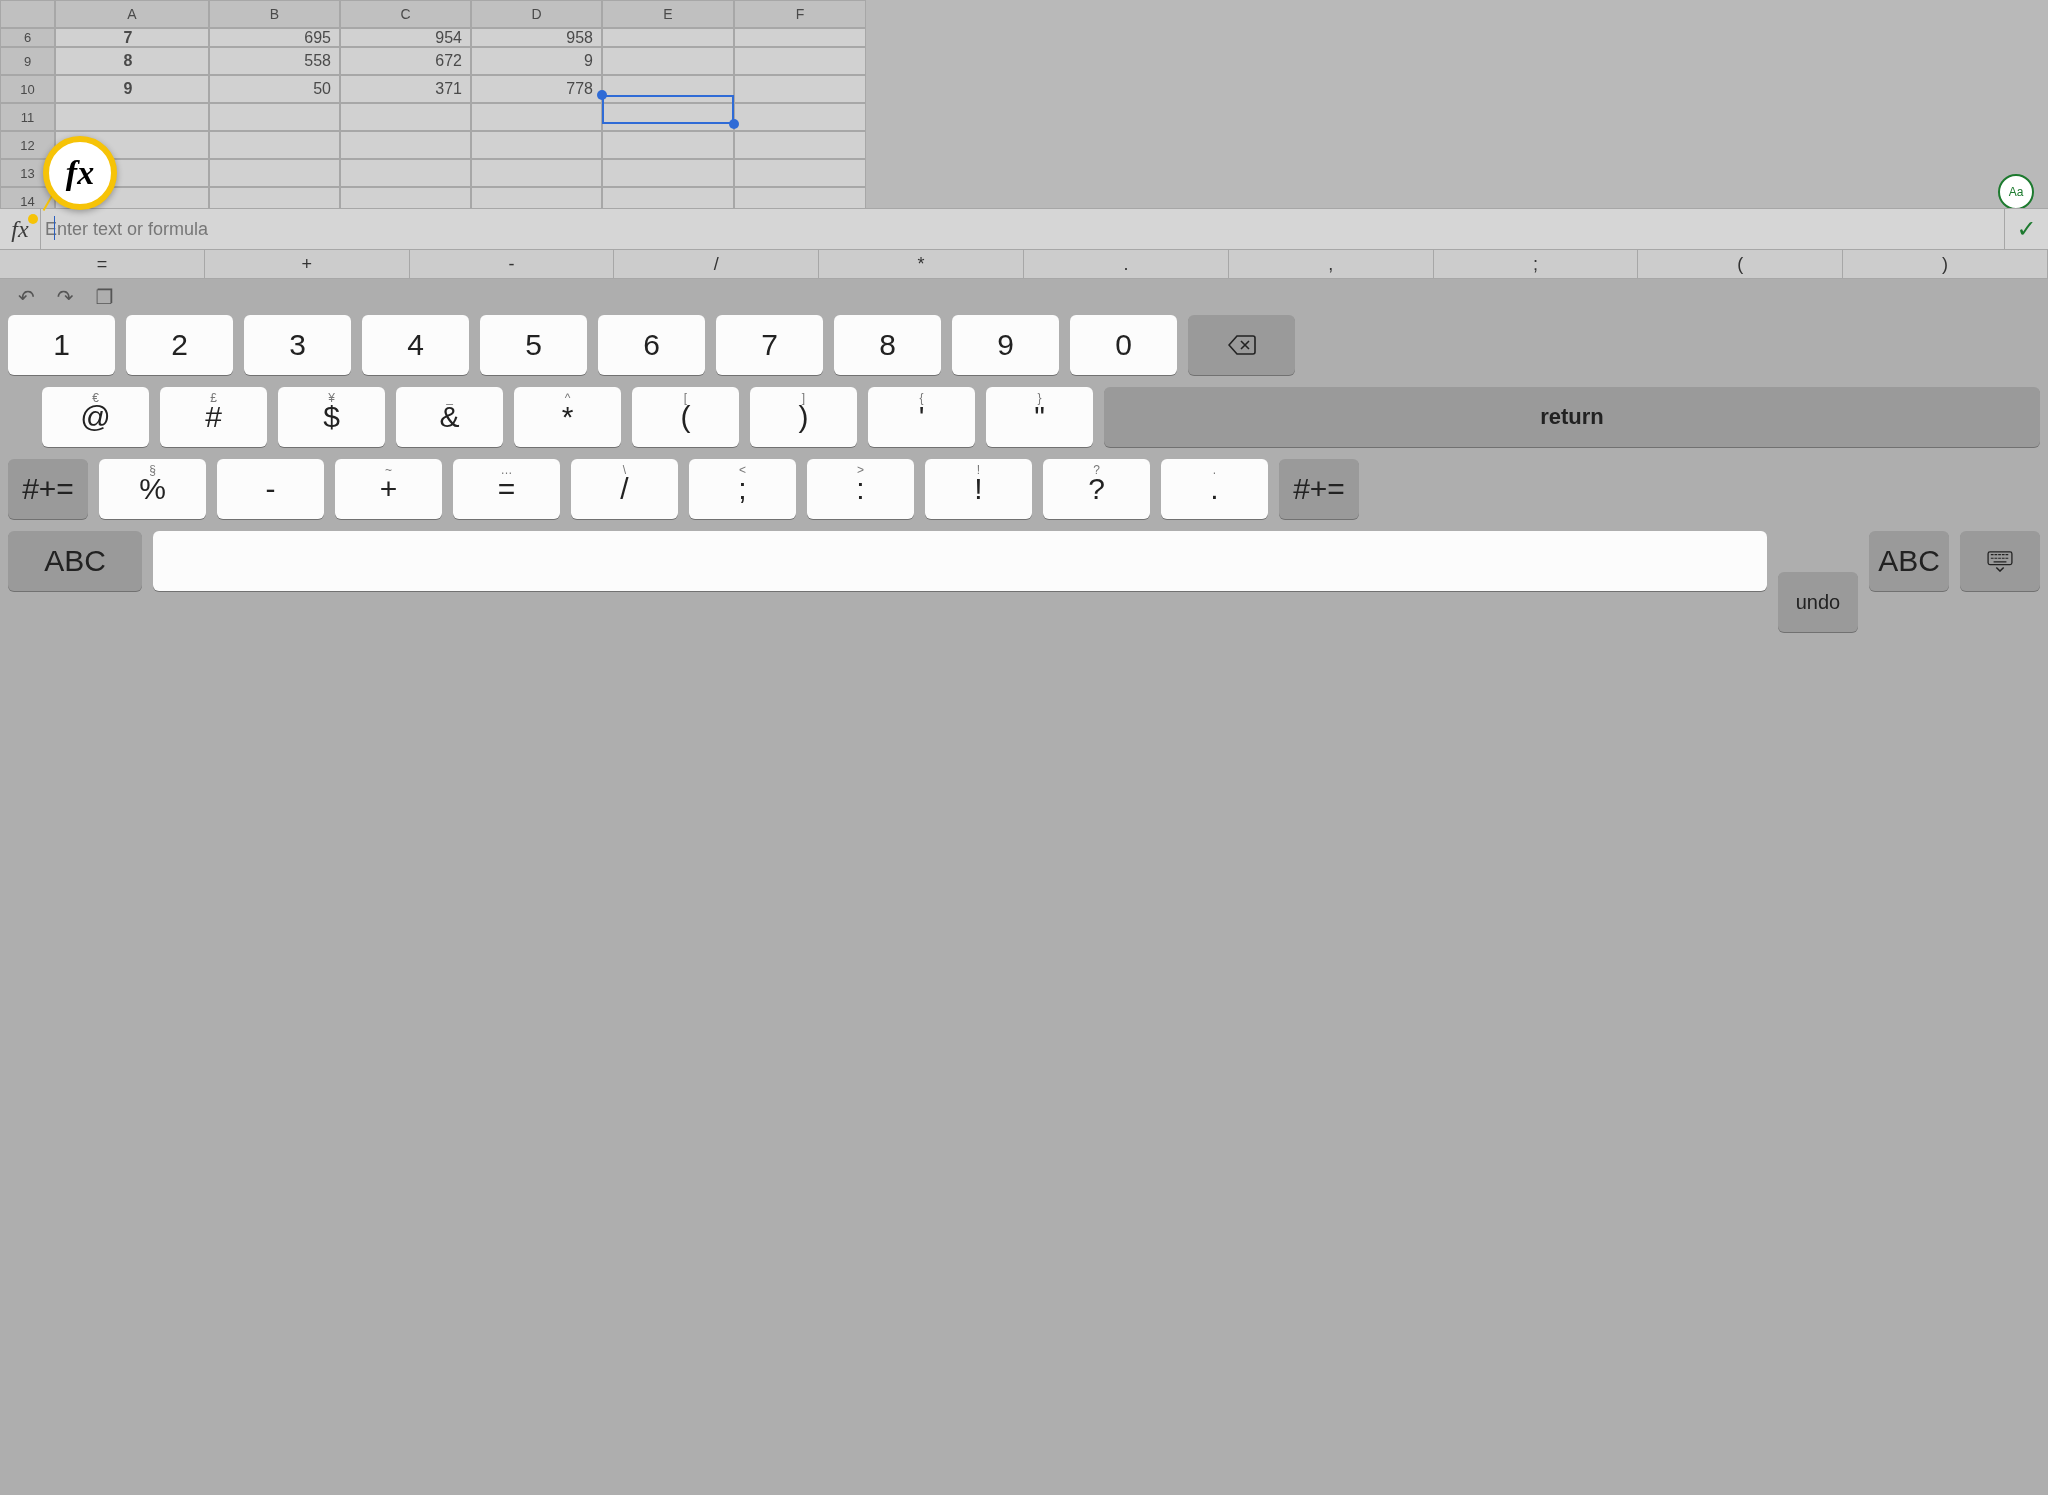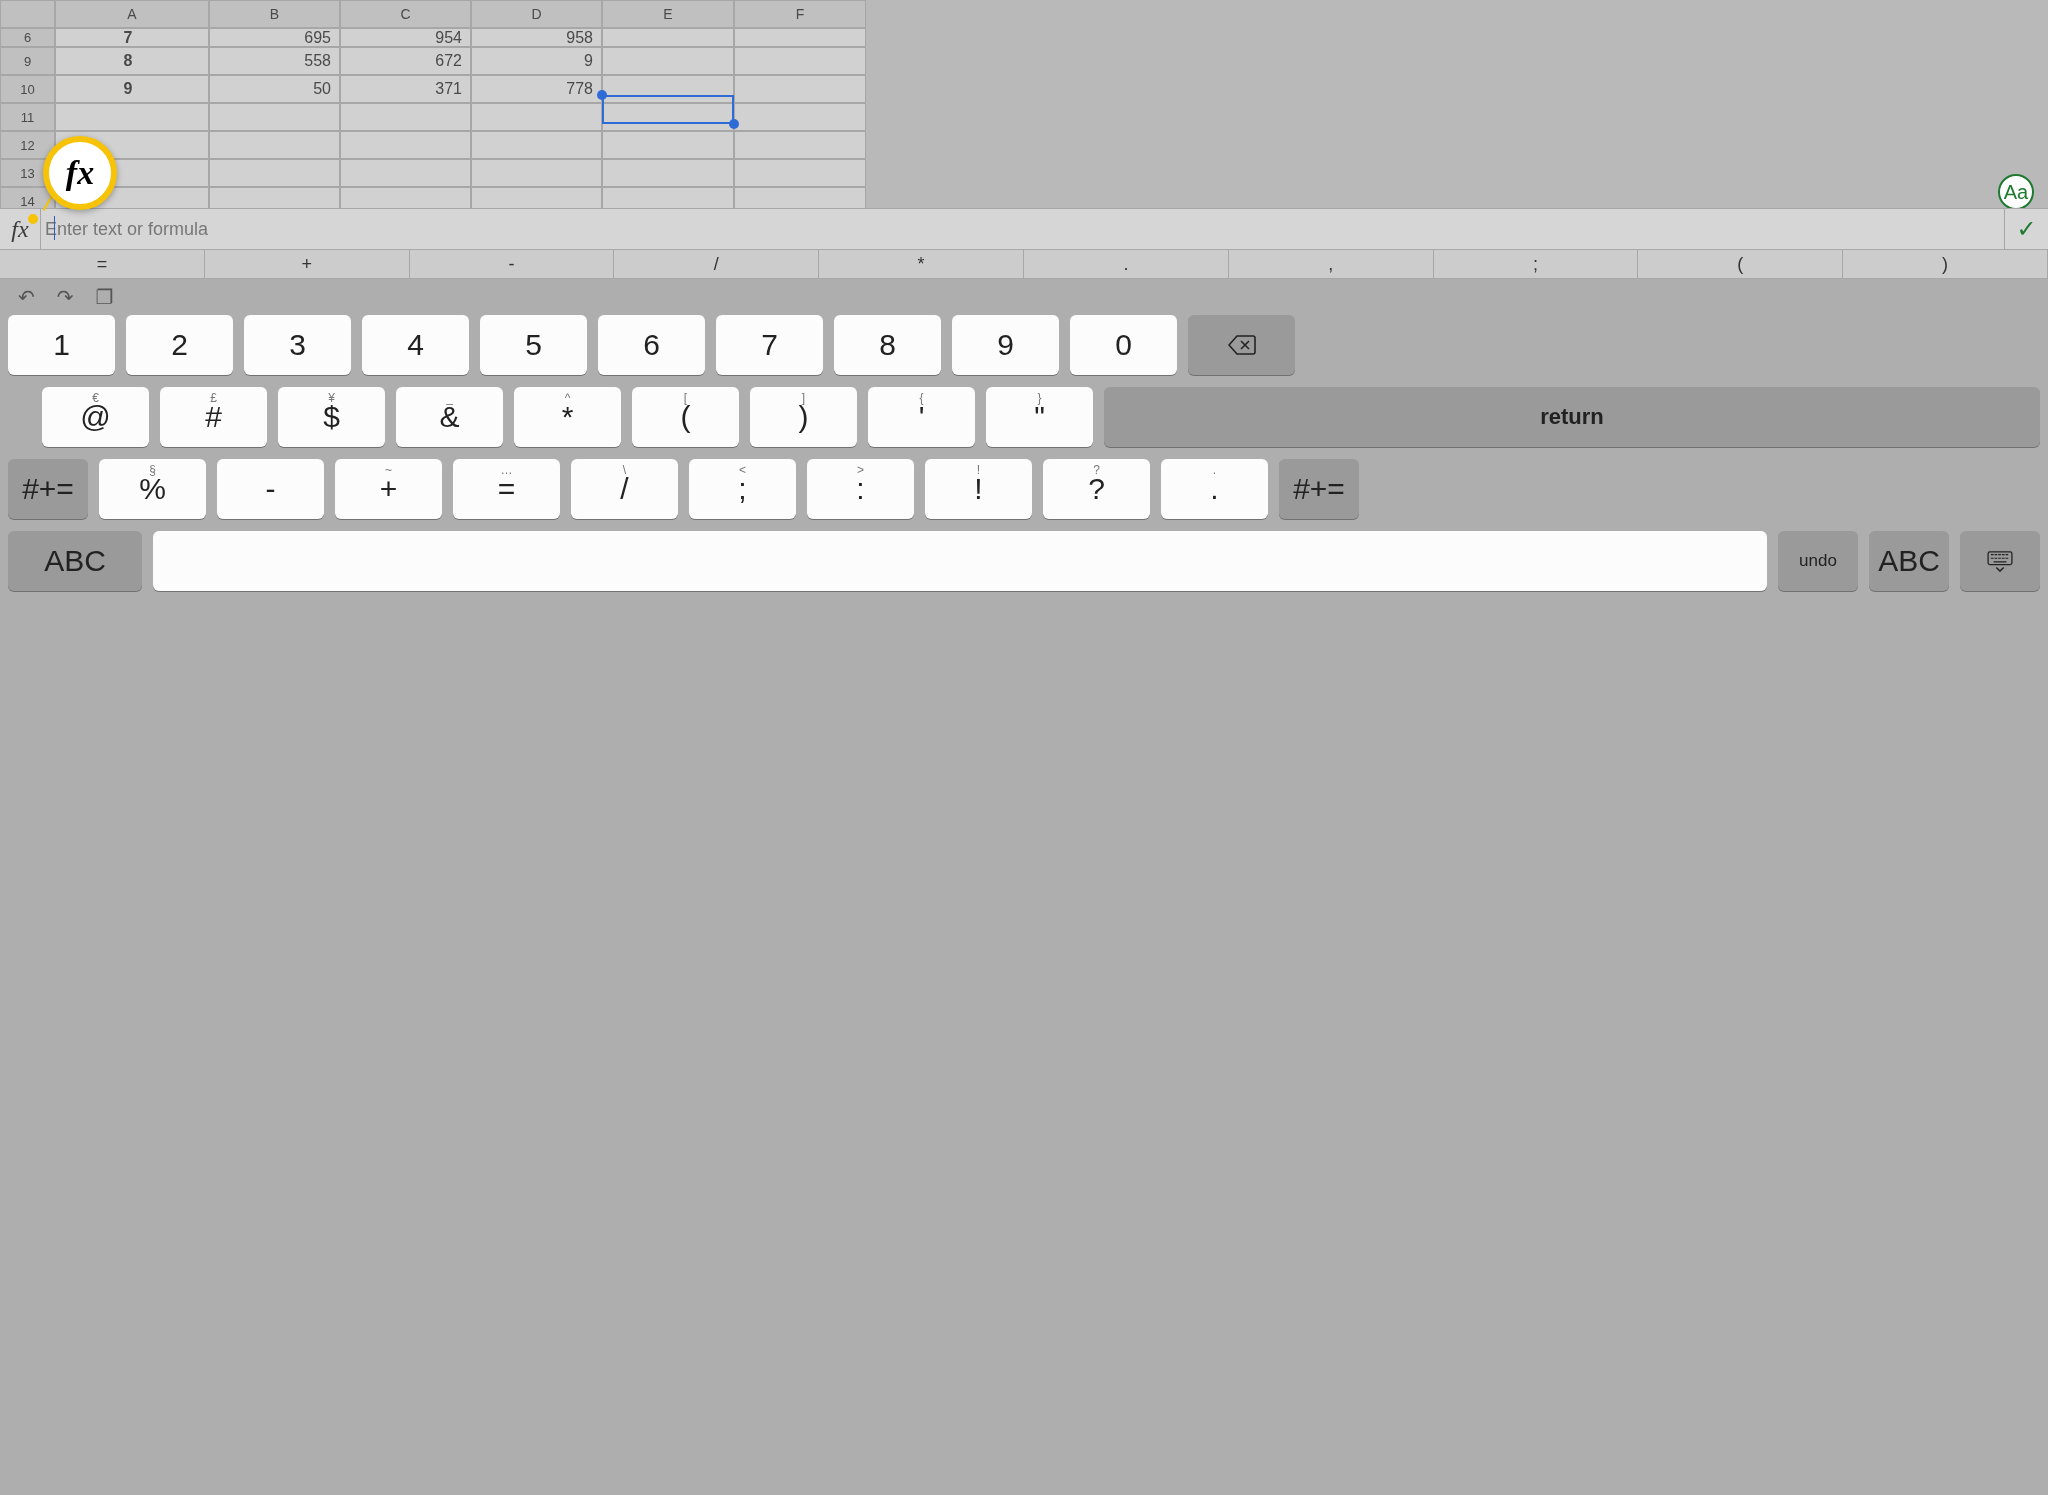--- a/index.html
+++ b/index.html
@@ -14,21 +14,21 @@
   .cell.first { height: 19px; }
   .cell.bold { font-weight: 600; justify-content: center; }
   .sel { position: absolute; border: 2px solid #2f6bd6; background: rgba(255,255,255,0.0); }
   .seldot { position: absolute; width: 10px; height: 10px; border-radius: 50%; background: #2f6bd6; }
   
   .fxrow { position: absolute; top: 208px; left:0; right:0; height: 41px; display:flex; align-items:center; background:#d6d6d6; border-top:1px solid #a7a7a7; }
   .fxicon { width: 40px; text-align:center; font-family: 'Times New Roman', serif; font-style: italic; font-size: 24px; color:#3c3c3c; }
   .fxinput { flex:1; height:100%; background:#d6d6d6; border:none; border-left:1px solid #a7a7a7; padding-left:4px; font-size:18px; color:#666; outline:none; }
   .fxinput::placeholder { color:#777; }
   .fxcheck { width:44px; display:flex; align-items:center; justify-content:center; color:#1d7a2f; font-size:24px; border-left:1px solid #a7a7a7; height:100%; }
-  .aa-badge { position:absolute; right:14px; top:174px; width:36px; height:36px; border-radius:50%; border:2px solid #1d7a2f; background:#fff; display:flex; align-items:center; justify-content:center; font-size:20px; color:#1d7a2f; }
+  .aa-badge { position:absolute; right:14px; top:174px; width:36px; height:36px; border-radius:50%; border:2px solid #1d7a2f; background:#fff; display:flex; align-items:center; justify-content:center; font-size:12px; color:#1d7a2f; }
   
   .mag { position:absolute; top:136px; left:43px; width:74px; height:74px; border-radius:50%; background:#fff; border:6px solid #f6c307; display:flex; align-items:center; justify-content:center; font-family:'Times New Roman',serif; font-style:italic; font-size:34px; font-weight:600; box-shadow:0 2px 6px rgba(0,0,0,.3); }
   .magline { position:absolute; top:200px; left:38px; width:22px; height:2px; background:#f6c307; transform:rotate(-60deg); }
   .magdot { position:absolute; top:214px; left:28px; width:10px; height:10px; border-radius:50%; background:#f6c307; }
   
   .symrow { position:absolute; top:249px; left:0; right:0; height:30px; display:flex; background:#cccccc; border-top:1px solid #a7a7a7; border-bottom:1px solid #a7a7a7; }
   .sym { flex:1; display:flex; align-items:center; justify-content:center; font-size:18px; color:#333; border-right:1px solid #a7a7a7; }
   
   .kbwrap { position:absolute; top:279px; left:0; right:0; bottom:0; background:#aeaeae; }
   .kbtools { height:36px; display:flex; align-items:center; gap:22px; padding-left:18px; color:#555; }
@@ -245,21 +245,21 @@
       </div>
       <div class="key ">
         <span class="sub">.</span>
         <span>.</span>
       </div>
       <div class="key dark shift">#+=</div>
     </div>
   <div class="kbrow row4" id="kbrow4">
       <div class="key dark abc">ABC</div>
       <div class="key space"></div>
-      <div class="key dark small" style="font-size: 17px;">undo</div>
+      <div class="key dark small" style="font-size: 20px; margin-top: 41px;">undo</div>
       <div class="key dark small">ABC</div>
       <div class="key dark small">
         <svg class="kbicon" viewBox="0 0 30 24">
           <rect x="2" y="2" width="26" height="14" rx="2" fill="none" stroke="#222" stroke-width="1.4"></rect>
           <path d="M5 5h3M9 5h3M13 5h3M17 5h3M21 5h3 M5 9h3M9 9h3M13 9h3M17 9h3M21 9h3 M8 13h14" stroke="#222" stroke-width="1.2"></path>
           <path d="M11 19 l4 4 l4 -4" fill="none" stroke="#222" stroke-width="1.6"></path>
         </svg>
       </div>
     </div>
 </div>

